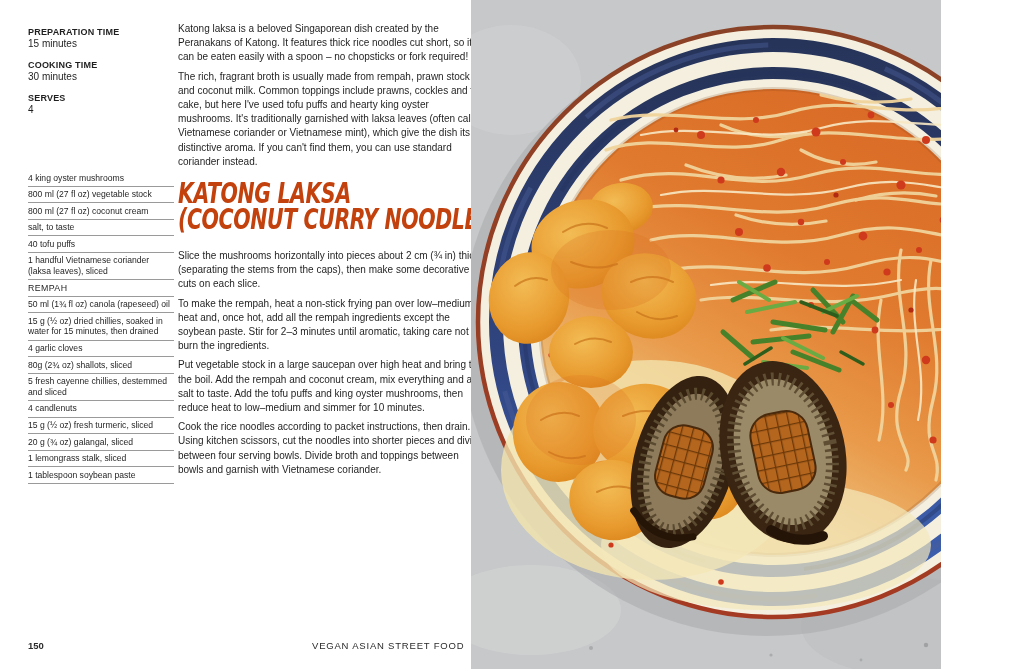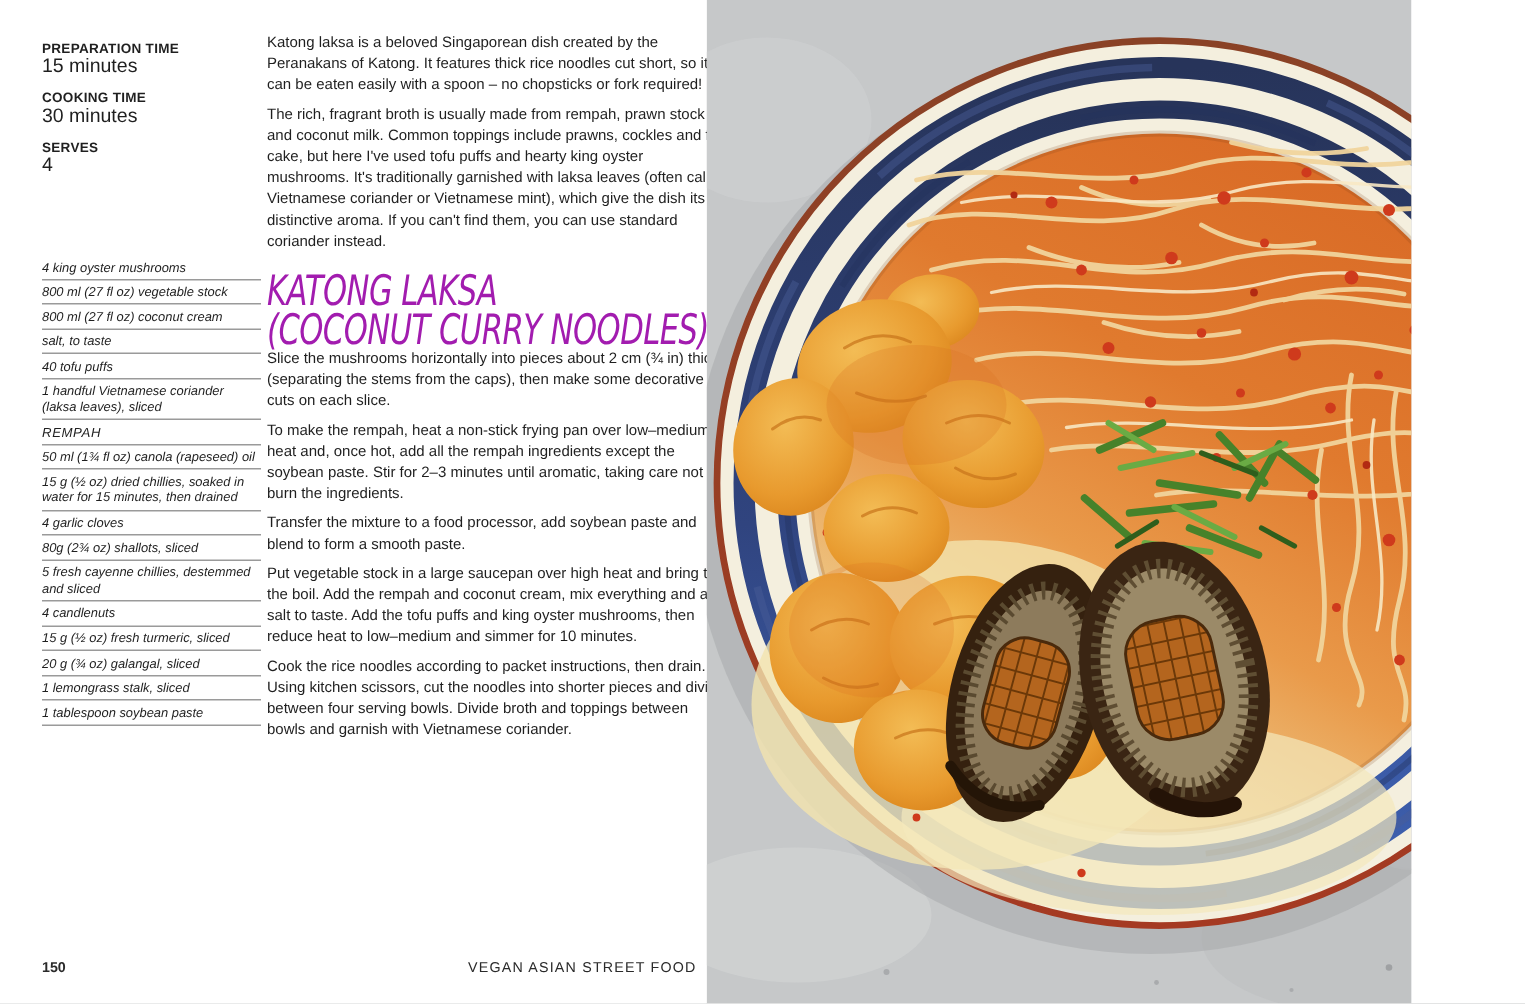--- a/index.html
+++ b/index.html
@@ -6,29 +6,29 @@
   html,body { width:1024px; height:669px; }
   body { font-family:"Liberation Sans", sans-serif; background:#ffffff; }
   .spread { position:relative; width:941px; height:669px; overflow:hidden; display:flex; }
   .page-left { position:relative; width:512px; height:669px; background:#ffffff; }
   .page-right { position:relative; width:512px; height:669px; overflow:hidden; }
 
   
   .sidebar { position:absolute; left:28px; top:26px; width:146px; color:#1f1f1f; }
   .meta-block { margin-bottom:9px; }
   .meta-label { font-size:9px; font-weight:bold; letter-spacing:.2px; line-height:12px; }
-  .meta-value { font-size:13px; line-height:12px; }
+  .meta-value { font-size:10px; line-height:12px; }
   .ingredients { position:absolute; left:28px; top:170px; width:146px; color:#1f1f1f; }
-  .ing-item { font-size:8.6px; line-height:10.6px; padding:2.5px 0 2.5px 0; border-bottom:1px solid #9a9a9a;font-style:italic; }
+  .ing-item { font-size:8.6px; line-height:10.6px; padding:2.5px 0 2.5px 0; border-bottom:1px solid #9a9a9a; }
   .ing-header { font-size:8.8px; letter-spacing:.4px; }
 
   
   .main-col { position:absolute; left:178px; top:22px; width:308px; color:#1f1f1f; }
   .intro p { font-size:10px; line-height:14.2px; margin-bottom:5px; }
-  .recipe-title { margin-top:12px; margin-bottom:0; font-style:italic; font-weight:400; color:#a21caf; }
+  .recipe-title { margin-top:12px; margin-bottom:16px; font-style:italic; font-weight:700; color:#c2410c; }
   .recipe-title .tline { display:block; font-size:28px; line-height:26px; transform:scaleX(.73); transform-origin:left center; letter-spacing:-.5px; white-space:nowrap; font-family:"DejaVu Sans", sans-serif; }
   .method { }
   .method p { font-size:10px; line-height:14.2px; margin-bottom:5px; }
 
   
   .footer-pagenum { position:absolute; left:28px; top:640px; font-size:9.5px; font-weight:bold; color:#2a2a2a; }
   .footer-book { position:absolute; left:312px; top:640px; font-size:9.5px; font-weight:normal; letter-spacing:.8px; color:#2a2a2a; }
 
   svg { display:block; }
 </style>
@@ -79,21 +79,20 @@
         <p>Katong laksa is a beloved Singaporean dish created by the Peranakans of Katong. It features thick rice noodles cut short, so it can be eaten easily with a spoon – no chopsticks or fork required!</p>
         <p>The rich, fragrant broth is usually made from rempah, prawn stock and coconut milk. Common toppings include prawns, cockles and fish cake, but here I've used tofu puffs and hearty king oyster mushrooms. It's traditionally garnished with laksa leaves (often called Vietnamese coriander or Vietnamese mint), which give the dish its distinctive aroma. If you can't find them, you can use standard coriander instead.</p>
       </div>
       <h1 class="recipe-title">
         <span class="tline">KATONG LAKSA</span>
         <span class="tline">(COCONUT CURRY NOODLES)</span>
       </h1>
       <div class="method">
         <p>Slice the mushrooms horizontally into pieces about 2 cm (¾ in) thick (separating the stems from the caps), then make some decorative cuts on each slice.</p>
         <p>To make the rempah, heat a non-stick frying pan over low–medium heat and, once hot, add all the rempah ingredients except the soybean paste. Stir for 2–3 minutes until aromatic, taking care not to burn the ingredients.</p>
-        <p>Transfer the mixture to a food processor, add soybean paste and blend to form a smooth paste.</p>
         <p>Put vegetable stock in a large saucepan over high heat and bring to the boil. Add the rempah and coconut cream, mix everything and add salt to taste. Add the tofu puffs and king oyster mushrooms, then reduce heat to low–medium and simmer for 10 minutes.</p>
         <p>Cook the rice noodles according to packet instructions, then drain. Using kitchen scissors, cut the noodles into shorter pieces and divide between four serving bowls. Divide broth and toppings between bowls and garnish with Vietnamese coriander.</p>
       </div>
     </div>
 
     <div class="footer-pagenum">150</div>
     <div class="footer-book">VEGAN ASIAN STREET FOOD</div>
   </div>
 
   <div class="page-right">

